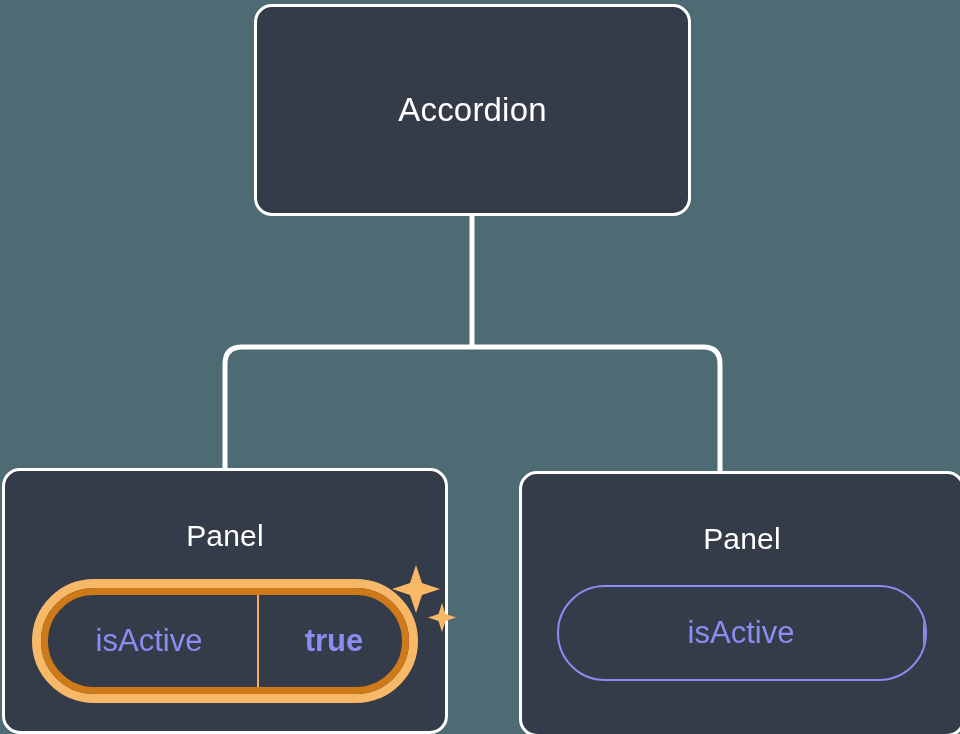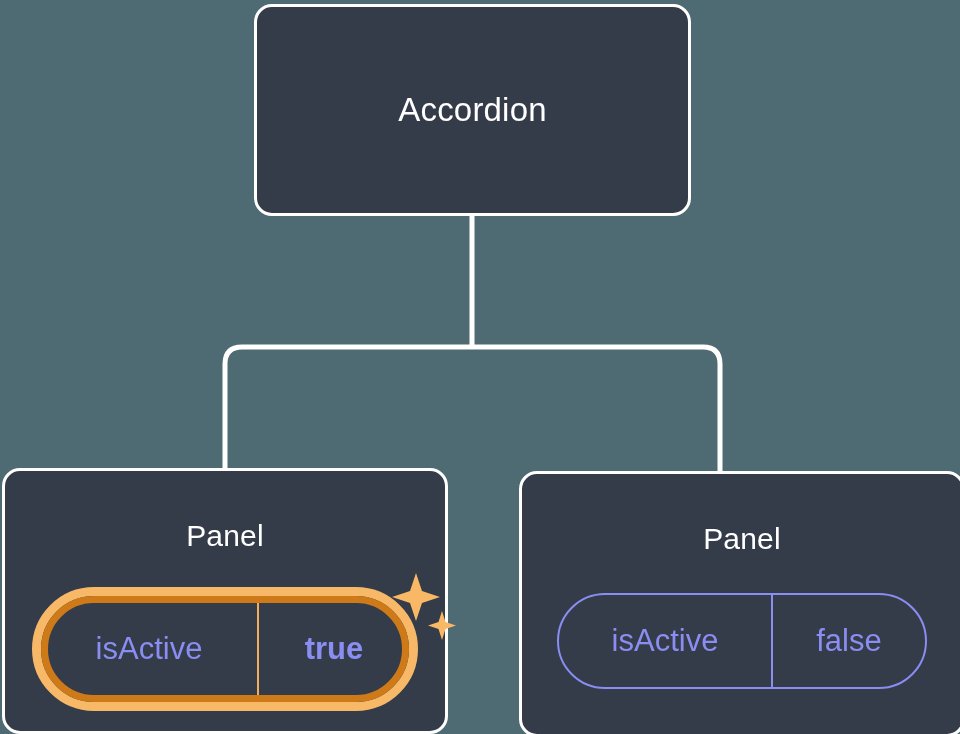--- a/index.html
+++ b/index.html
@@ -64,21 +64,20 @@
     font-size: 33px;
   }
 
   
   .panel-card {
     width: 446px;
     height: 266px;
     display: flex;
     flex-direction: column;
     align-items: center;
-    gap: 8px;
   }
   #node-panel-left {
     left: 2px;
     top: 468px;
   }
   #node-panel-right {
     left: 519px;
     top: 471px;
   }
   .panel-card .node-title {
@@ -186,17 +185,16 @@
         <path d="M 50 46 L 53.5 57 L 64 60.5 L 53.5 64 L 50 75 L 46.5 64 L 36 60.5 L 46.5 57 Z" fill="#f9b866"></path>
       </svg>
     </div>
   </div>
 
   <div class="node-card panel-card" id="node-panel-right">
     <div class="node-title">Panel</div>
 
     <div class="prop-pill inactive">
       <div class="prop-cell prop-key">isActive</div>
-      <div class="prop-cell prop-val">false</div>
     </div>
   </div>
 
 </div>
 
 </body></html>

